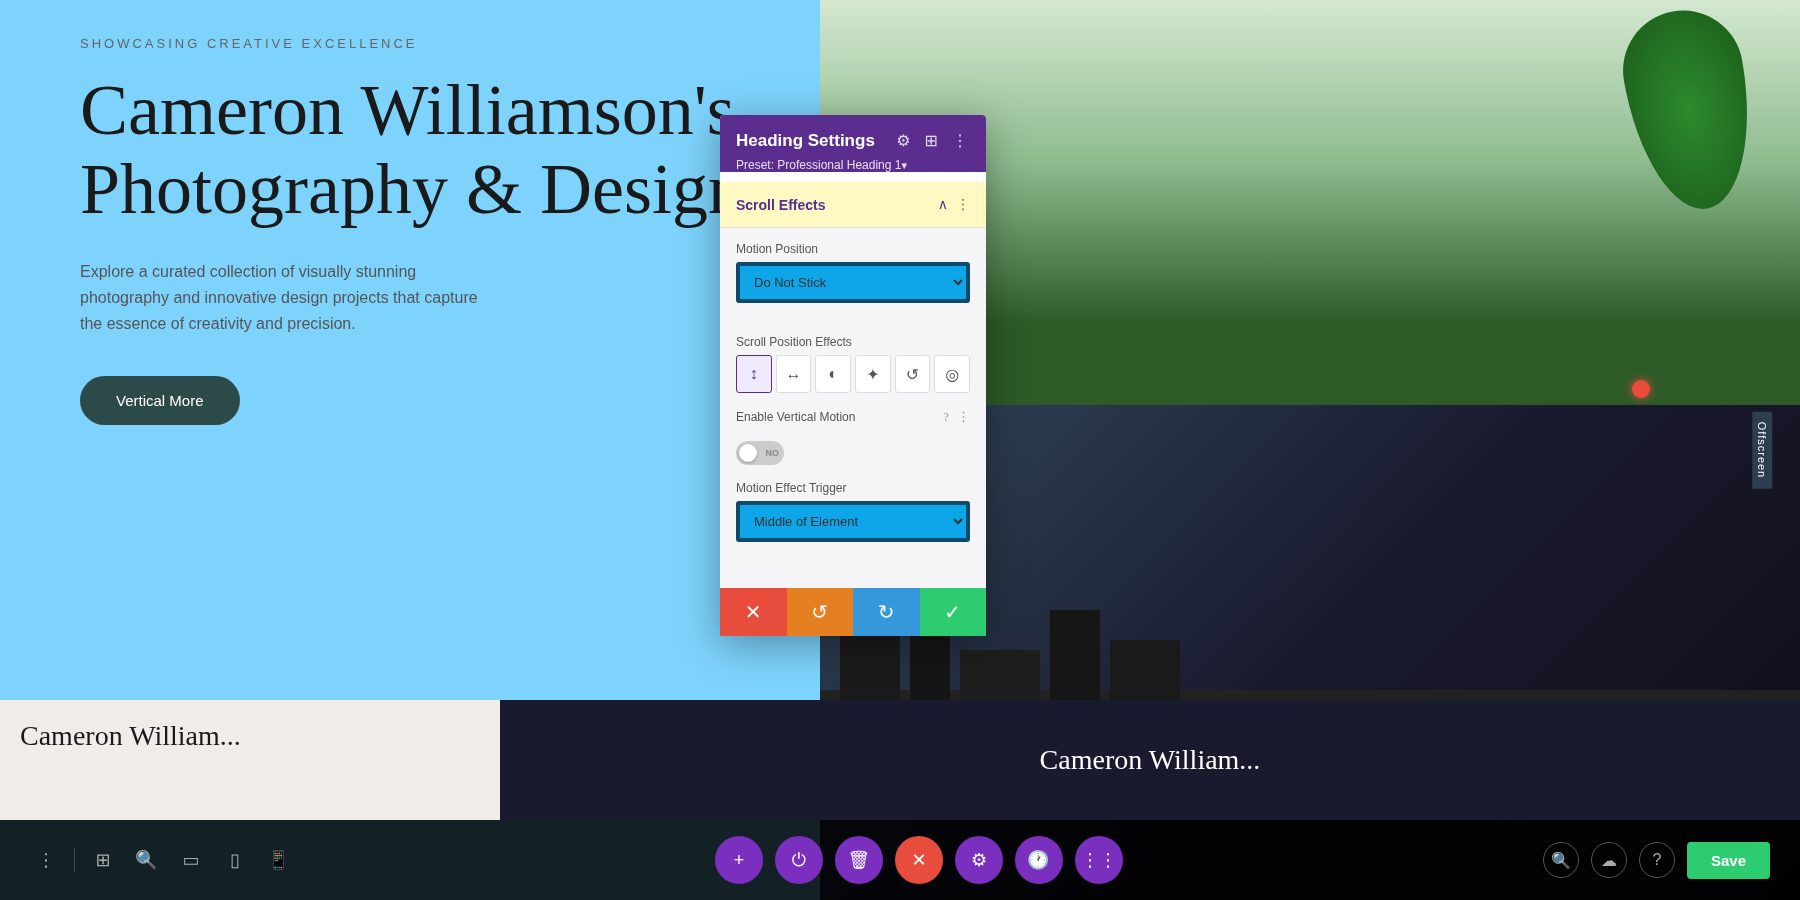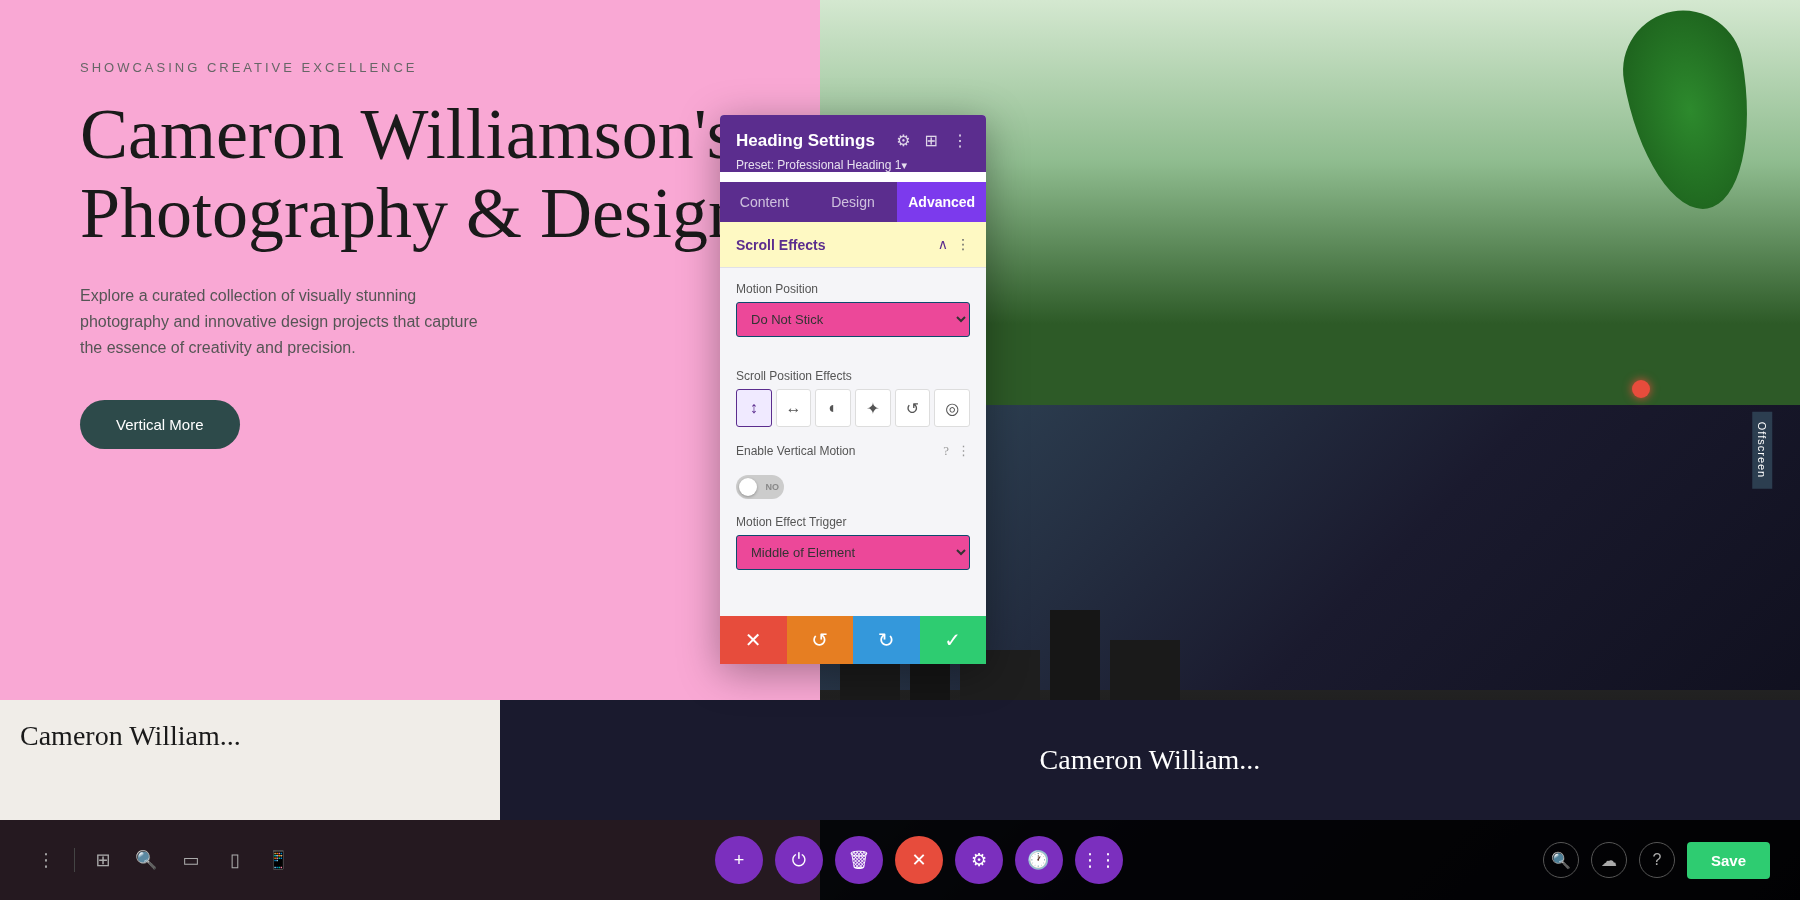--- a/index.html
+++ b/index.html
@@ -6,22 +6,22 @@
     body { font-family: Georgia, 'Times New Roman', serif; width: 1800px; height: 900px; overflow: hidden; position: relative; background: #fff; }
 
     
     .page-bg {
       position: absolute;
       top: 0; left: 0; right: 0; bottom: 0;
       display: flex;
     }
     .page-left {
       width: 820px;
-      background: #f9a8d4;
-      padding: 60px 60px 40px 80px;
+      background: #7dd3fc;
+      padding: 36px 60px 40px 80px;
       position: relative;
     }
     .page-right {
       flex: 1;
       position: relative;
       overflow: hidden;
     }
     .page-right-img {
       width: 100%;
       height: 100%;
@@ -279,23 +279,23 @@
     .form-label {
       font-family: Arial, sans-serif;
       font-size: 12px;
       color: #555;
       margin-bottom: 6px;
       display: block;
     }
     .form-select {
       width: 100%;
       padding: 8px 10px;
-      border: 1px solid #0c4a6e;
+      border: 4px solid #0c4a6e;
       border-radius: 3px;
-      background: #ec4899;
+      background: #0ea5e9;
       font-size: 13px;
       font-family: Arial, sans-serif;
       color: #333;
       appearance: auto;
       margin-bottom: 16px;
     }
     .form-group {
       margin-bottom: 16px;
     }
 
@@ -502,25 +502,20 @@
         <button class="panel-icon-btn">⊞</button>
         <button class="panel-icon-btn">⋮</button>
       </div>
     </div>
     <div class="panel-preset-row">
       <span class="panel-preset-text">Preset: Professional Heading 1</span>
       <span class="panel-preset-arrow">▾</span>
     </div>
   </div>
 
-  <div class="panel-tabs">
-    <button class="panel-tab">Content</button>
-    <button class="panel-tab">Design</button>
-    <button class="panel-tab active">Advanced</button>
-  </div>
 
   <div class="panel-body">
 
     <div class="section-header">
       <span class="section-title">Scroll Effects</span>
       <div class="section-header-icons">
         <span class="section-chevron">∧</span>
         <span class="section-dots">⋮</span>
       </div>
     </div>

